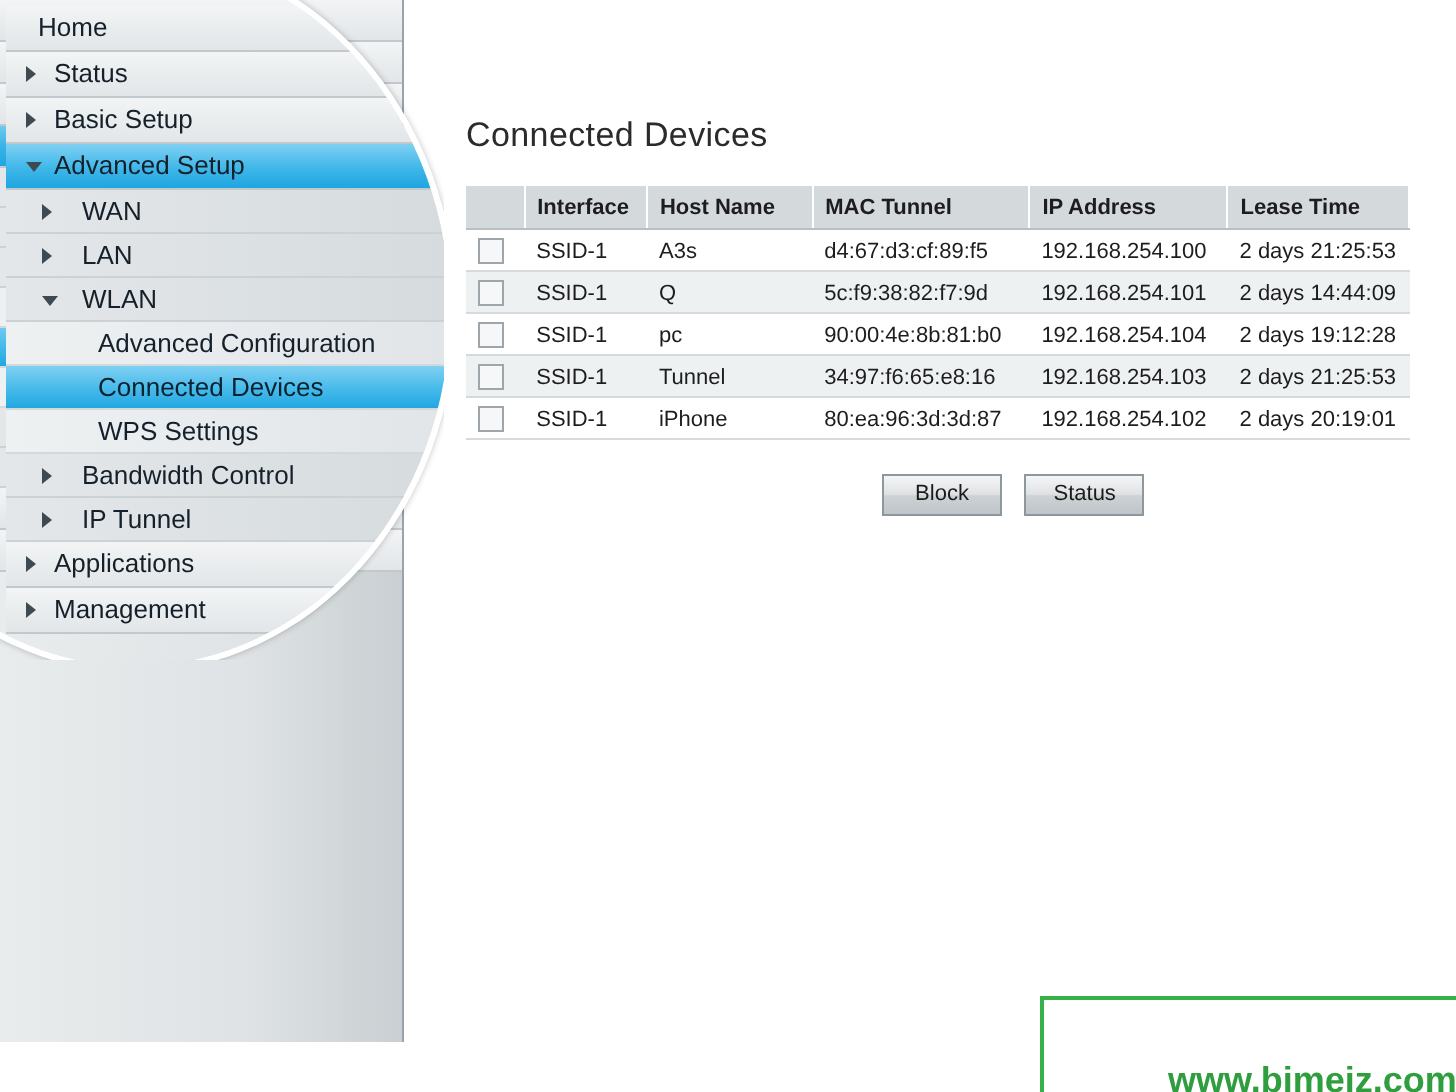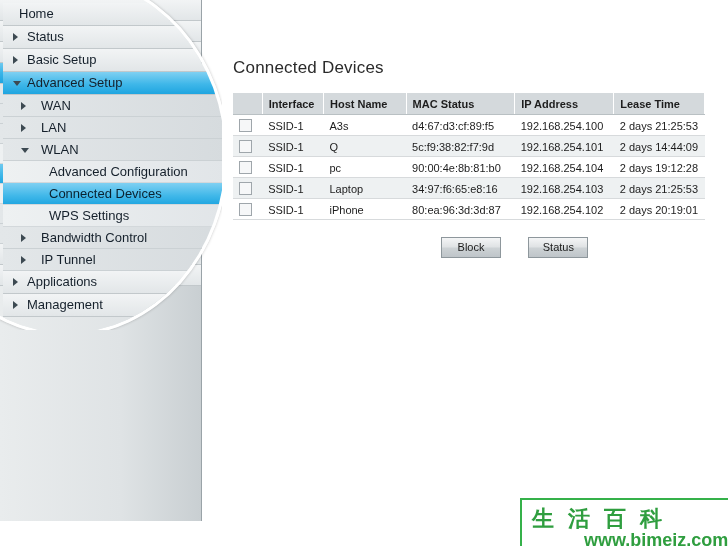--- a/index.html
+++ b/index.html
@@ -175,21 +175,21 @@
   .btn {
     display: inline-block;
     width: 58px;
     height: 19px;
     line-height: 19px;
     text-align: center;
     font-size: 11px;
     color: #1b1b1b;
     background: linear-gradient(to bottom, #f4f5f6 0%, #dfe2e4 48%, #cdd2d5 52%, #bfc5c9 100%);
     border: 1px solid #8e979c;
-    margin-right: 24px;
+    margin-right: 8px;
     cursor: pointer;
   }
 
   
   #magnifier {
     position: absolute;
     left: 0px;
     top: 0px;
     width: 222px;
     height: 330px;
@@ -402,21 +402,21 @@
           <col class="c-host">
         <col class="c-mac">
           <col class="c-ip">
           <col class="c-lease">
       </colgroup>
       <thead>
         <tr>
           <th></th>
           <th>Interface</th>
           <th>Host Name</th>
-          <th>MAC Status</th>
+          <th>MAC Tunnel</th>
           <th>IP Address</th>
           <th>Lease Time</th>
         </tr>
       </thead>
       <tbody>
         <tr>
           <td class="cb-cell"><span class="row-check"></span></td>
           <td>SSID-1</td>
           <td>A3s</td>
           <td>d4:67:d3:cf:89:f5</td>
@@ -435,21 +435,21 @@
           <td class="cb-cell"><span class="row-check"></span></td>
           <td>SSID-1</td>
           <td>pc</td>
           <td>90:00:4e:8b:81:b0</td>
           <td>192.168.254.104</td>
           <td>2 days 19:12:28</td>
         </tr>
         <tr class="alt">
           <td class="cb-cell"><span class="row-check"></span></td>
           <td>SSID-1</td>
-          <td>Laptop</td>
+          <td>Tunnel</td>
           <td>34:97:f6:65:e8:16</td>
           <td>192.168.254.103</td>
           <td>2 days 21:25:53</td>
         </tr>
         <tr>
           <td class="cb-cell"><span class="row-check"></span></td>
           <td>SSID-1</td>
           <td>iPhone</td>
           <td>80:ea:96:3d:3d:87</td>
           <td>192.168.254.102</td>
@@ -524,15 +524,14 @@
         </div>
       </div>
     </div>
   </div>
 
 </div>
 
 <div id="bottom-strip"></div>
 
 <div id="watermark">
-  <div id="wm-logo">生活百科</div>
   <div id="wm-url">www.bimeiz.com</div>
 </div>
 
 </body></html>

